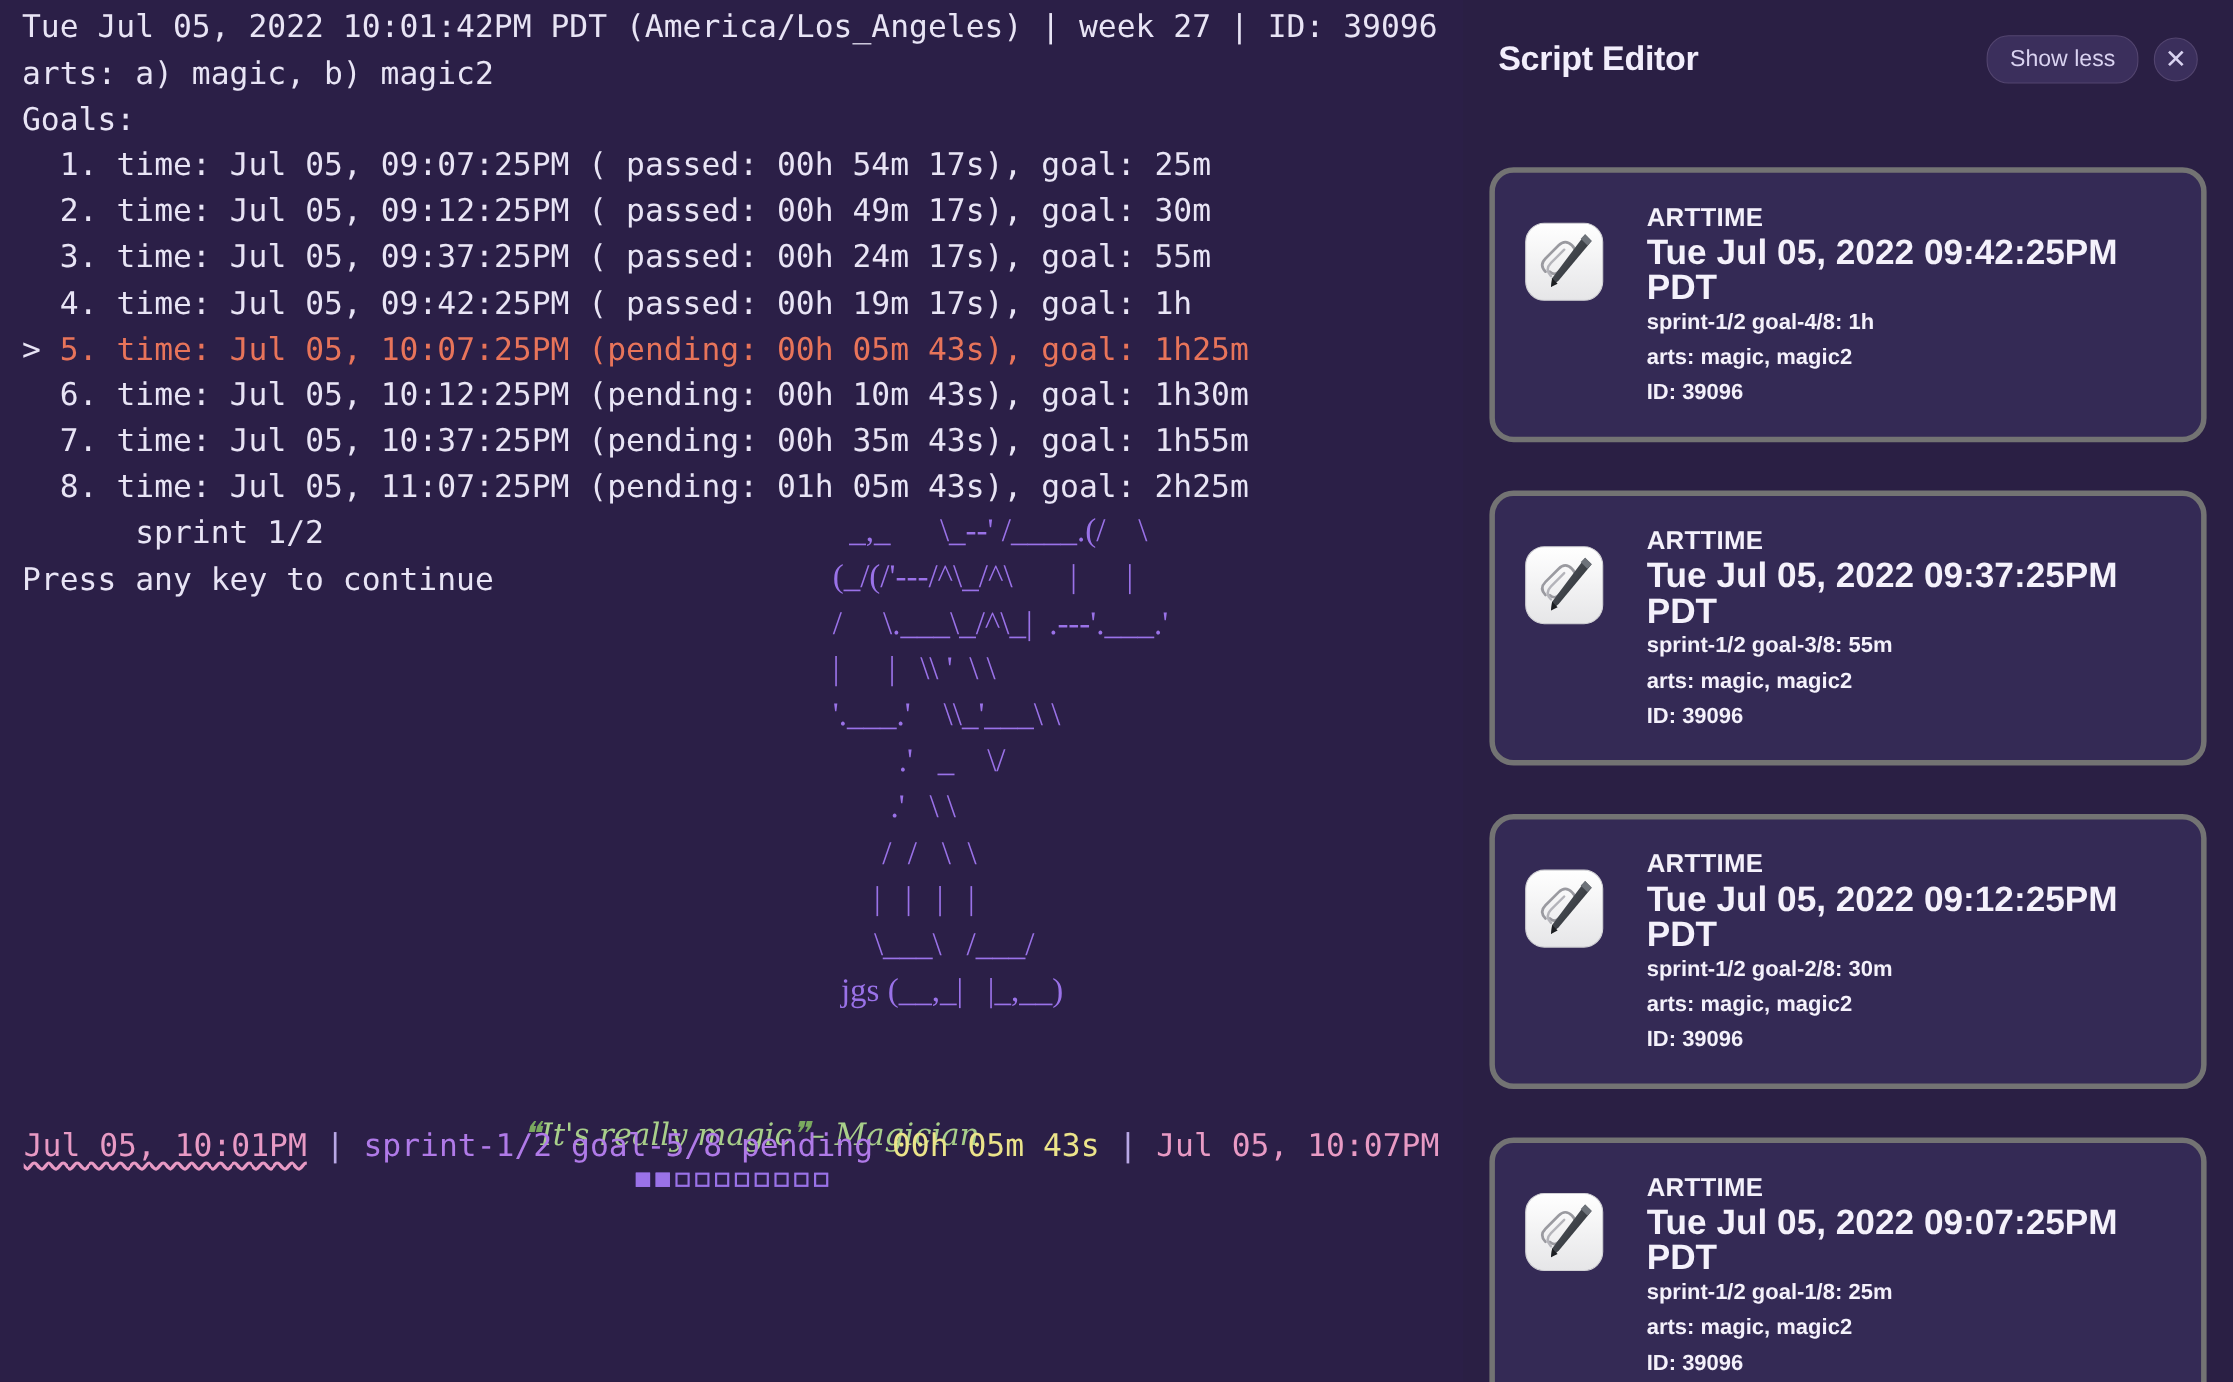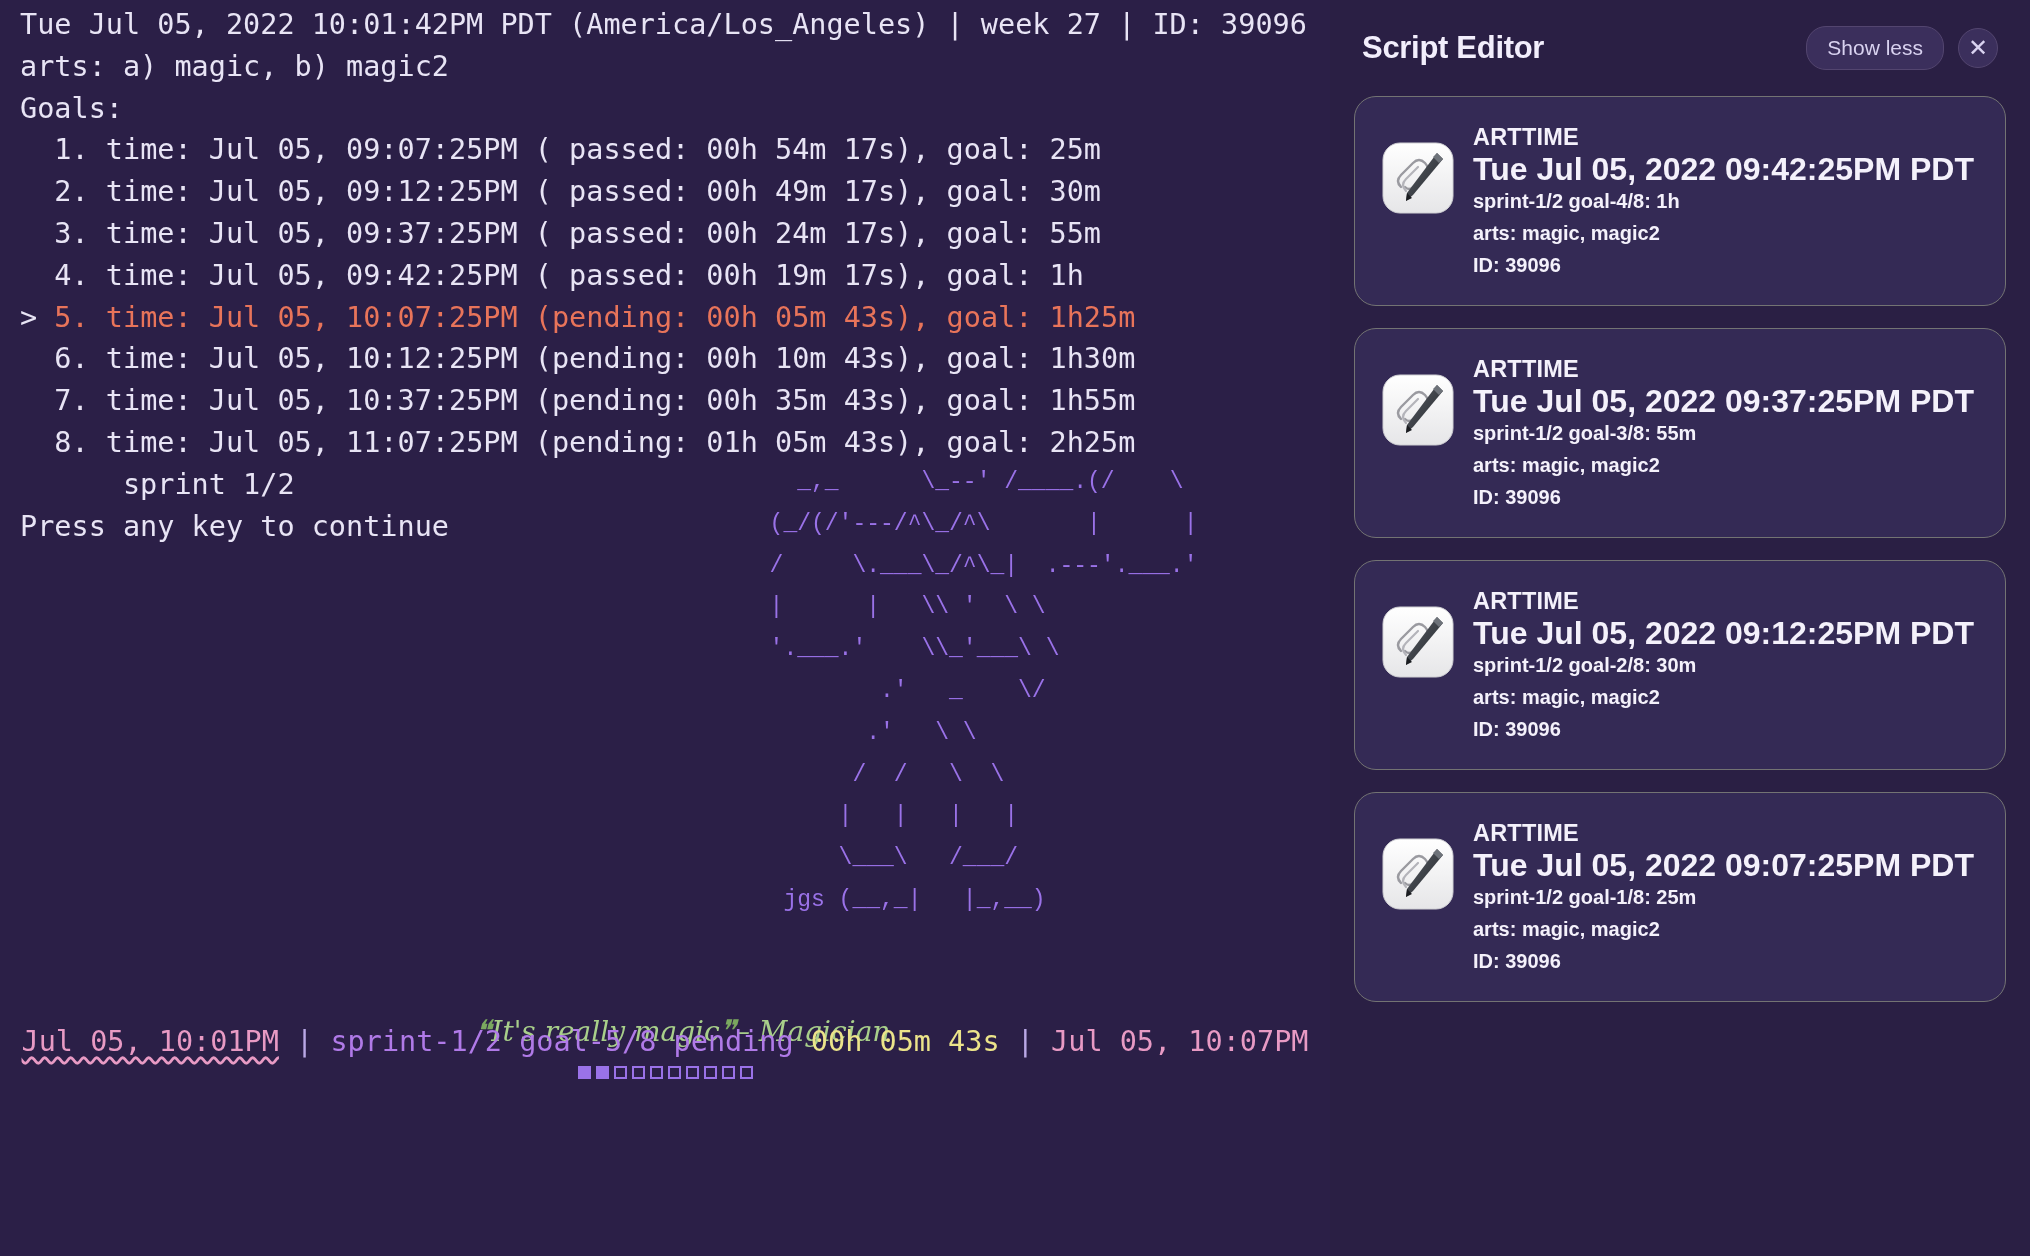--- a/index.html
+++ b/index.html
@@ -36,22 +36,22 @@
   }
 
   .term-line.pending-current { color: #e8745a; }
   .gutter-caret { color: #e8e4f5; }
 
   
   #ascii-art {
     position: absolute;
     left: 742px;
     top: 462px;
-    font-family: Liberation Mono, monospace;
-    font-size: 23px;
+    font-family: Liberation Serif, serif;
+    font-size: 30px;
     line-height: 41.8px;
     white-space: pre;
     color: #9a72e8;
     letter-spacing: 0px;
   }
 
   
   #quote {
     position: absolute;
     left: 0; top: 980px;
@@ -102,21 +102,21 @@
   #notif-panel {
     position: absolute;
     right: 0; top: 0;
     width: 700px;
     height: 1256px;
     background: #2a1f44;
     padding: 0 24px;
   }
 
   #panel-header {
-    height: 96px;
+    height: 108px;
     display: flex;
     align-items: center;
     padding: 0 8px 0 8px;
   }
   #panel-title {
     font-family: "Liberation Sans", sans-serif;
     font-weight: bold;
     font-size: 31px;
     color: #f2eefc;
     flex: 1;
@@ -140,27 +140,28 @@
     border: 1px solid #53456f;
     display: flex; align-items: center; justify-content: center;
     color: #d9d2f0;
     font-family: "Liberation Sans", sans-serif;
     font-size: 24px;
     cursor: pointer;
   }
 
   .notif-card {
     background: #342a55;
-    border: 1px solid #737373;
+    border: 5px solid #737373;
     border-radius: 22px;
     padding: 22px 24px 24px 26px;
     margin-bottom: 22px;
     display: flex;
-    gap: 18px;
+    gap: 38px;
     align-items: flex-start;
+    margin-top: 44px;
   }
 
   .notif-icon {
     width: 74px; height: 74px;
     flex: 0 0 74px;
     margin-top: 22px;
   }
 
   .notif-body {
     font-family: "Liberation Sans", sans-serif;

